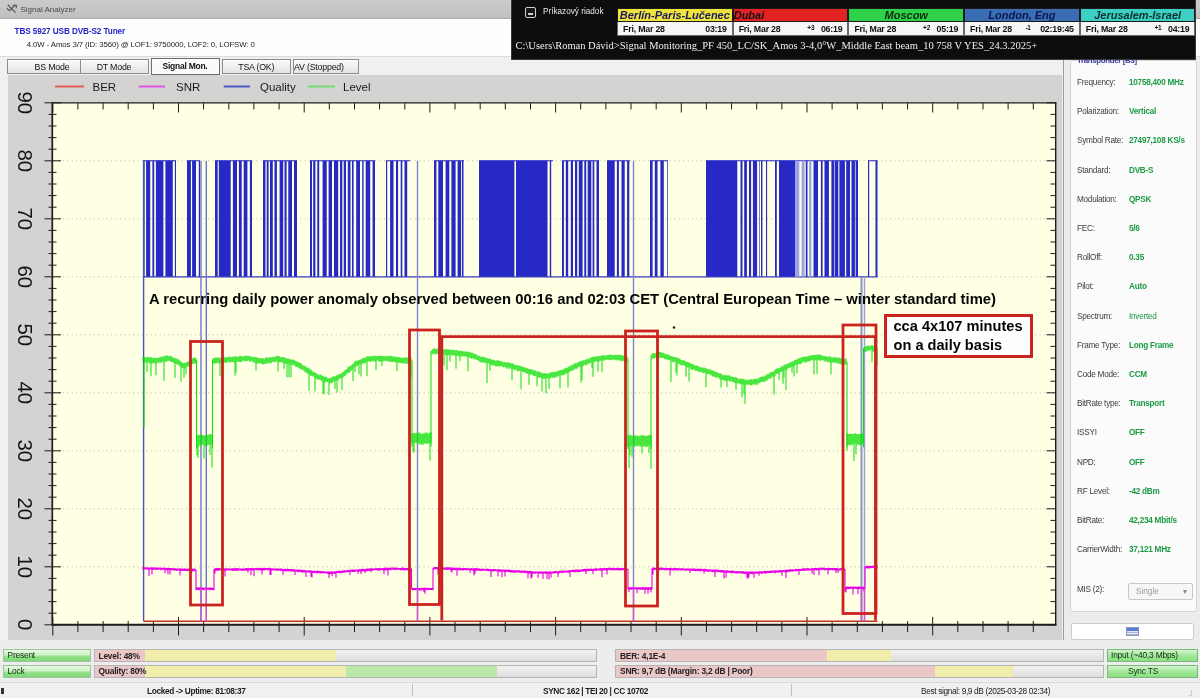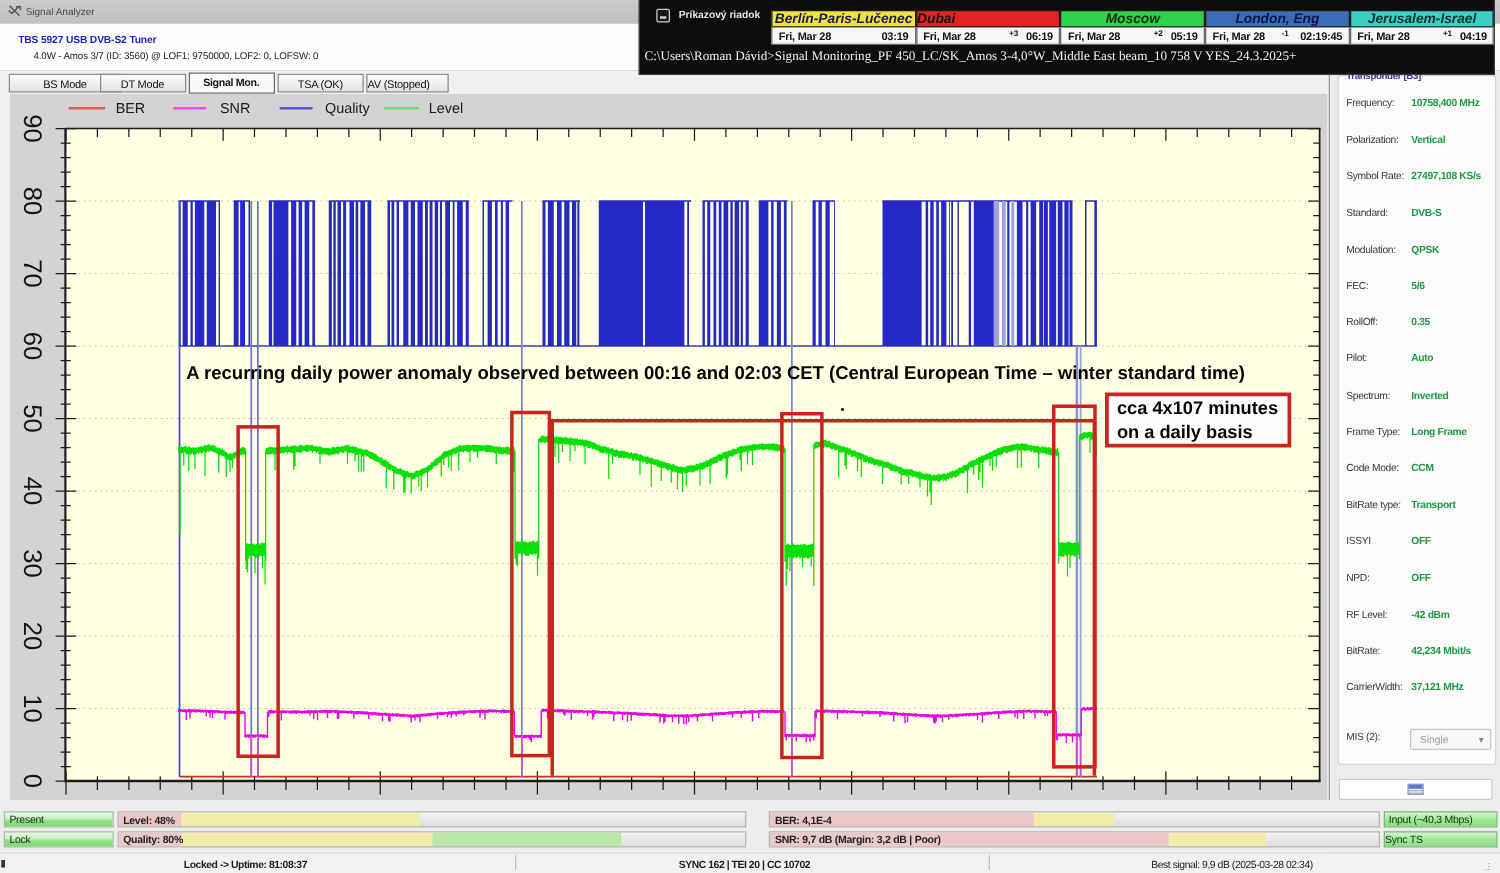--- a/index.html
+++ b/index.html
@@ -118,21 +118,21 @@
 <div style="position:absolute;left:1129px;top:165.5px;font-size:8.2px;letter-spacing:-0.25px;font-weight:bold;color:#1D9A45">DVB-S</div>
 <div style="position:absolute;left:1077px;top:194.7px;font-size:8.2px;letter-spacing:-0.25px;color:#3c3c3c">Modulation:</div>
 <div style="position:absolute;left:1129px;top:194.7px;font-size:8.2px;letter-spacing:-0.25px;font-weight:bold;color:#1D9A45">QPSK</div>
 <div style="position:absolute;left:1077px;top:223.9px;font-size:8.2px;letter-spacing:-0.25px;color:#3c3c3c">FEC:</div>
 <div style="position:absolute;left:1129px;top:223.9px;font-size:8.2px;letter-spacing:-0.25px;font-weight:bold;color:#1D9A45">5/6</div>
 <div style="position:absolute;left:1077px;top:253.1px;font-size:8.2px;letter-spacing:-0.25px;color:#3c3c3c">RollOff:</div>
 <div style="position:absolute;left:1129px;top:253.1px;font-size:8.2px;letter-spacing:-0.25px;font-weight:bold;color:#1D9A45">0.35</div>
 <div style="position:absolute;left:1077px;top:282.3px;font-size:8.2px;letter-spacing:-0.25px;color:#3c3c3c">Pilot:</div>
 <div style="position:absolute;left:1129px;top:282.3px;font-size:8.2px;letter-spacing:-0.25px;font-weight:bold;color:#1D9A45">Auto</div>
 <div style="position:absolute;left:1077px;top:311.5px;font-size:8.2px;letter-spacing:-0.25px;color:#3c3c3c">Spectrum:</div>
-<div style="position:absolute;left:1129px;top:311.5px;font-size:8.2px;letter-spacing:-0.25px;font-weight:bold;color:#1D9A45">Inverted</div>
+<div style="position:absolute;left:1129px;top:311.5px;font-size:8.2px;letter-spacing:-0.25px;font-weight:normal;color:#1D9A45">Inverted</div>
 <div style="position:absolute;left:1077px;top:340.7px;font-size:8.2px;letter-spacing:-0.25px;color:#3c3c3c">Frame Type:</div>
 <div style="position:absolute;left:1129px;top:340.7px;font-size:8.2px;letter-spacing:-0.25px;font-weight:bold;color:#1D9A45">Long Frame</div>
 <div style="position:absolute;left:1077px;top:370.0px;font-size:8.2px;letter-spacing:-0.25px;color:#3c3c3c">Code Mode:</div>
 <div style="position:absolute;left:1129px;top:370.0px;font-size:8.2px;letter-spacing:-0.25px;font-weight:bold;color:#1D9A45">CCM</div>
 <div style="position:absolute;left:1077px;top:399.2px;font-size:8.2px;letter-spacing:-0.25px;color:#3c3c3c">BitRate type:</div>
 <div style="position:absolute;left:1129px;top:399.2px;font-size:8.2px;letter-spacing:-0.25px;font-weight:bold;color:#1D9A45">Transport</div>
 <div style="position:absolute;left:1077px;top:428.4px;font-size:8.2px;letter-spacing:-0.25px;color:#3c3c3c">ISSYI</div>
 <div style="position:absolute;left:1129px;top:428.4px;font-size:8.2px;letter-spacing:-0.25px;font-weight:bold;color:#1D9A45">OFF</div>
 <div style="position:absolute;left:1077px;top:457.6px;font-size:8.2px;letter-spacing:-0.25px;color:#3c3c3c">NPD:</div>
 <div style="position:absolute;left:1129px;top:457.6px;font-size:8.2px;letter-spacing:-0.25px;font-weight:bold;color:#1D9A45">OFF</div>
@@ -169,36 +169,36 @@
     <div style="position:absolute;left:0px;top:0;width:210.5px;height:100%;background:#EBC7C7"></div>
     <div style="position:absolute;left:210.5px;top:0;width:64.5px;height:100%;background:#EFEDA9"></div>
     <span style="position:absolute;left:4px;top:0.5px;font-size:8.4px;letter-spacing:-0.2px;font-weight:bold;color:#222">BER: 4,1E-4</span>
   </div>
 <div style="position:absolute;left:615px;top:664.5px;width:488.5px;height:13px;background:linear-gradient(180deg,#F2F2F2,#DEDEDE);border:1px solid #B5B5B5;box-sizing:border-box;overflow:hidden">
     <div style="position:absolute;left:0px;top:0;width:319px;height:100%;background:#EBC7C7"></div>
     <div style="position:absolute;left:319px;top:0;width:78px;height:100%;background:#EFEDA9"></div>
     <span style="position:absolute;left:4px;top:0.5px;font-size:8.4px;letter-spacing:-0.2px;font-weight:bold;color:#222">SNR: 9,7 dB (Margin: 3,2 dB | Poor)</span>
   </div>
 <div style="position:absolute;left:1107px;top:649px;width:90.5px;height:13px;background:linear-gradient(180deg,#D2F5CC,#9FE696 55%,#8CDF82);border:1px solid #7BB87B;box-sizing:border-box;font-size:8.4px;letter-spacing:-0.2px;color:#143014;line-height:11.5px"><span style="margin-left:3px">Input (~40,3 Mbps)</span></div>
-<div style="position:absolute;left:1107px;top:664.5px;width:90.5px;height:13px;background:linear-gradient(180deg,#D2F5CC,#9FE696 55%,#8CDF82);border:1px solid #7BB87B;box-sizing:border-box;font-size:8.4px;letter-spacing:-0.2px;color:#143014;line-height:11.5px"><span style="margin-left:0">Sync TS</span></div>
+<div style="position:absolute;left:1107px;top:664.5px;width:90.5px;height:13px;background:linear-gradient(180deg,#D2F5CC,#9FE696 55%,#8CDF82);border:1px solid #7BB87B;box-sizing:border-box;font-size:8.4px;letter-spacing:-0.2px;color:#143014;line-height:11.5px"><span style="margin-left:20px">Sync TS</span></div>
 
 <div style="position:absolute;left:0;top:681.5px;width:1200px;height:16.5px;background:#F1F1F1;border-top:1px solid #D9D9D9;box-sizing:border-box"></div>
 <div style="position:absolute;left:147px;top:685.5px;font-size:8.3px;letter-spacing:-0.35px;font-weight:bold;color:#1c1c1c">Locked -&gt; Uptime: 81:08:37</div>
 <div style="position:absolute;left:543px;top:685.5px;font-size:8.3px;letter-spacing:-0.35px;font-weight:bold;color:#1c1c1c">SYNC 162 | TEI 20 | CC 10702</div>
 <div style="position:absolute;left:921px;top:685.5px;font-size:8.3px;letter-spacing:-0.35px;font-weight:normal;color:#1c1c1c">Best signal: 9,9 dB (2025-03-28 02:34)</div>
 <div style="position:absolute;left:412px;top:684px;width:1px;height:12px;background:#C0C0C0"></div>
 <div style="position:absolute;left:791px;top:684px;width:1px;height:12px;background:#C0C0C0"></div>
 <div style="position:absolute;left:1px;top:688px;width:3px;height:6px;background:#333"></div>
 <div style="position:absolute;left:1188px;top:687px;font-size:8px;color:#999">.⁝</div>
 
 <div style="position:absolute;left:510.5px;top:0;width:685.5px;height:59.5px;background:#0D0D0D;border:1px solid #3A3A3A;border-top:none;box-sizing:border-box">
 <div style="position:absolute;left:13.5px;top:7px;width:11px;height:11px;border:1px solid #CFCFCF;border-radius:2px;box-sizing:border-box;background:#161616">
       <div style="position:absolute;left:2px;top:5px;width:5px;height:1.5px;background:#CFCFCF"></div>
     </div>
-<div style="position:absolute;left:31.5px;top:6.5px;font-size:8.2px;font-weight:bold;color:#E8E8E8">Príkazový riadok</div>
+<div style="position:absolute;left:31.5px;top:6.5px;font-size:8.2px;font-weight:normal;color:#E8E8E8">Príkazový riadok</div>
 <div style="position:absolute;left:105.5px;top:8px;width:115.7px;height:13.5px;background:#EFE33D;border:1px solid #1a1a1a;box-sizing:border-box;text-align:center;font-size:11px;font-weight:bold;font-style:italic;color:#1a1a5e;line-height:12.5px">Berlín-Paris-Lučenec</div>
     <div style="position:absolute;left:105.5px;top:21.5px;width:115.7px;height:14.5px;background:#F6F6F6;border:1px solid #6a6a6a;border-top:none;box-sizing:border-box;font-size:8.8px;letter-spacing:-0.2px;font-weight:bold;color:#111;line-height:14px">
       <span style="position:absolute;left:5px">Fri, Mar 28</span>
       <span style="position:absolute;right:5px">03:19</span>
     </div>
     <div style="position:absolute;left:221.2px;top:8px;width:115.7px;height:13.5px;background:#E32222;border:1px solid #1a1a1a;box-sizing:border-box;text-align:left;font-size:11px;font-weight:bold;font-style:italic;color:#111111;line-height:12.5px">Dubai</div>
     <div style="position:absolute;left:221.2px;top:21.5px;width:115.7px;height:14.5px;background:#F6F6F6;border:1px solid #6a6a6a;border-top:none;box-sizing:border-box;font-size:8.8px;letter-spacing:-0.2px;font-weight:bold;color:#111;line-height:14px">
       <span style="position:absolute;left:5px">Fri, Mar 28</span>
       <span style="position:absolute;right:33px;top:-1px;font-size:6.5px;font-weight:bold">+3</span>
       <span style="position:absolute;right:5px">06:19</span>

